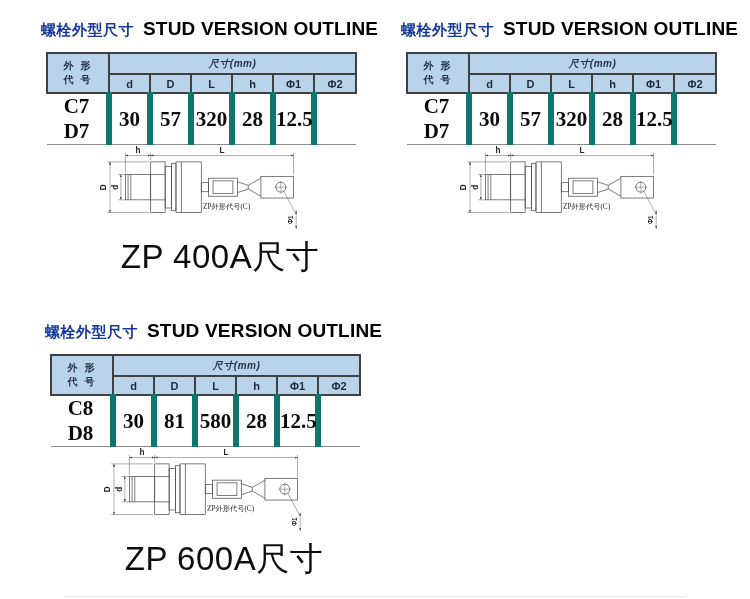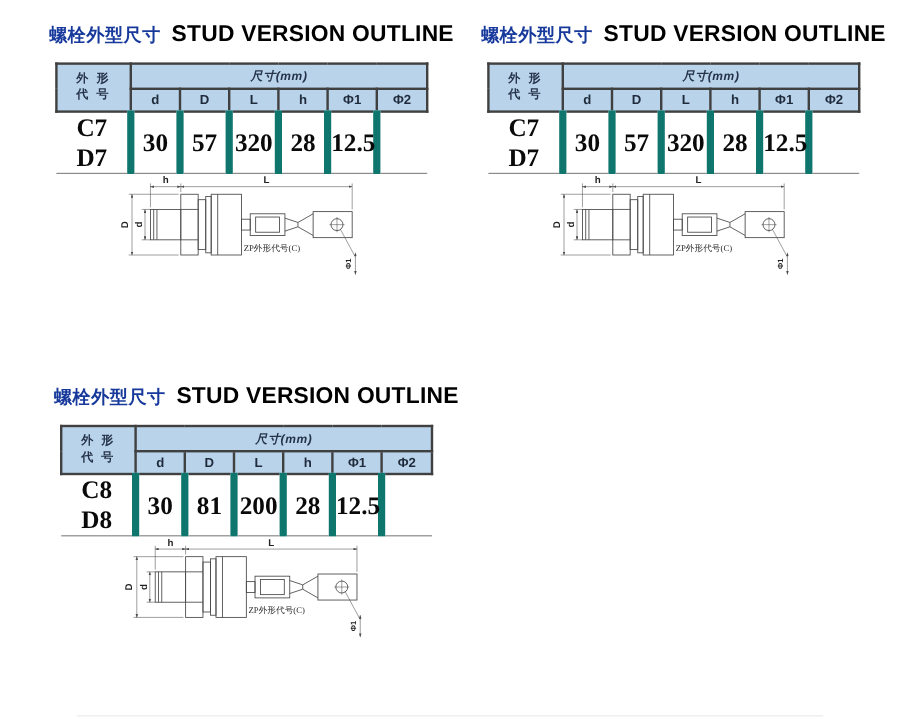--- a/index.html
+++ b/index.html
@@ -143,20 +143,21 @@
         </g>
         <text class="svg-dim-label" x="42" y="12" text-anchor="middle">h</text>
         <text class="svg-dim-label" x="135" y="12" text-anchor="middle">L</text>
         <text class="svg-dim-label" transform="translate(7,50) rotate(-90)" text-anchor="middle">D</text>
         <text class="svg-dim-label" transform="translate(20,50) rotate(-90)" text-anchor="middle">d</text>
         <text class="svg-phi" transform="translate(213,86) rotate(-90)" text-anchor="middle">Φ1</text>
         <text class="svg-note" x="140" y="74" text-anchor="middle">ZP外形代号(C)</text>
       </svg>
     </div>
 
+    <div class="caption">ZP 400A尺寸</div>
   </section>
 
   <section class="panel" style="left:400px; top:8px;">
     <div class="title">
       <span class="t-zh">螺栓外型尺寸</span>
       <span class="t-en">STUD VERSION OUTLINE</span>
     </div>
 
     <table class="spec">
       <colgroup>
@@ -284,21 +285,21 @@
           <th>h</th>
           <th>Φ1</th>
           <th>Φ2</th>
         </tr>
       </thead>
       <tbody>
         <tr>
           <td style="word-spacing:6px">C8 D8</td>
           <td>30</td>
           <td>81</td>
-          <td>200</td>
+          <td>580</td>
           <td>28</td>
           <td>12.5</td>
           <td></td>
         </tr>
       </tbody>
     </table>
 
     <div class="drawing">
       <svg viewBox="0 0 230 104" xmlns="http://www.w3.org/2000/svg">
         <defs>
@@ -345,16 +346,17 @@
         </g>
         <text class="svg-dim-label" x="42" y="12" text-anchor="middle">h</text>
         <text class="svg-dim-label" x="135" y="12" text-anchor="middle">L</text>
         <text class="svg-dim-label" transform="translate(7,50) rotate(-90)" text-anchor="middle">D</text>
         <text class="svg-dim-label" transform="translate(20,50) rotate(-90)" text-anchor="middle">d</text>
         <text class="svg-phi" transform="translate(213,86) rotate(-90)" text-anchor="middle">Φ1</text>
         <text class="svg-note" x="140" y="74" text-anchor="middle">ZP外形代号(C)</text>
       </svg>
     </div>
 
+    <div class="caption">ZP 600A尺寸</div>
   </section>
 
   <div class="page-edge"></div>
 </div>
 
 </body></html>

